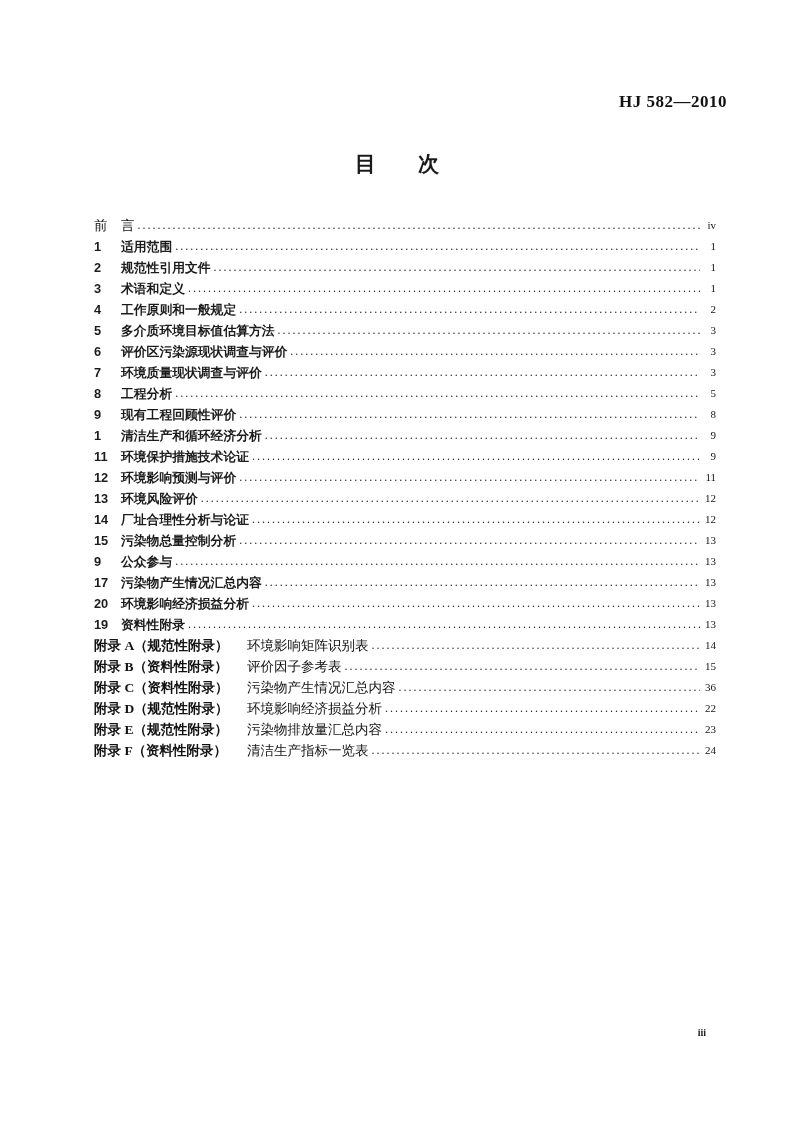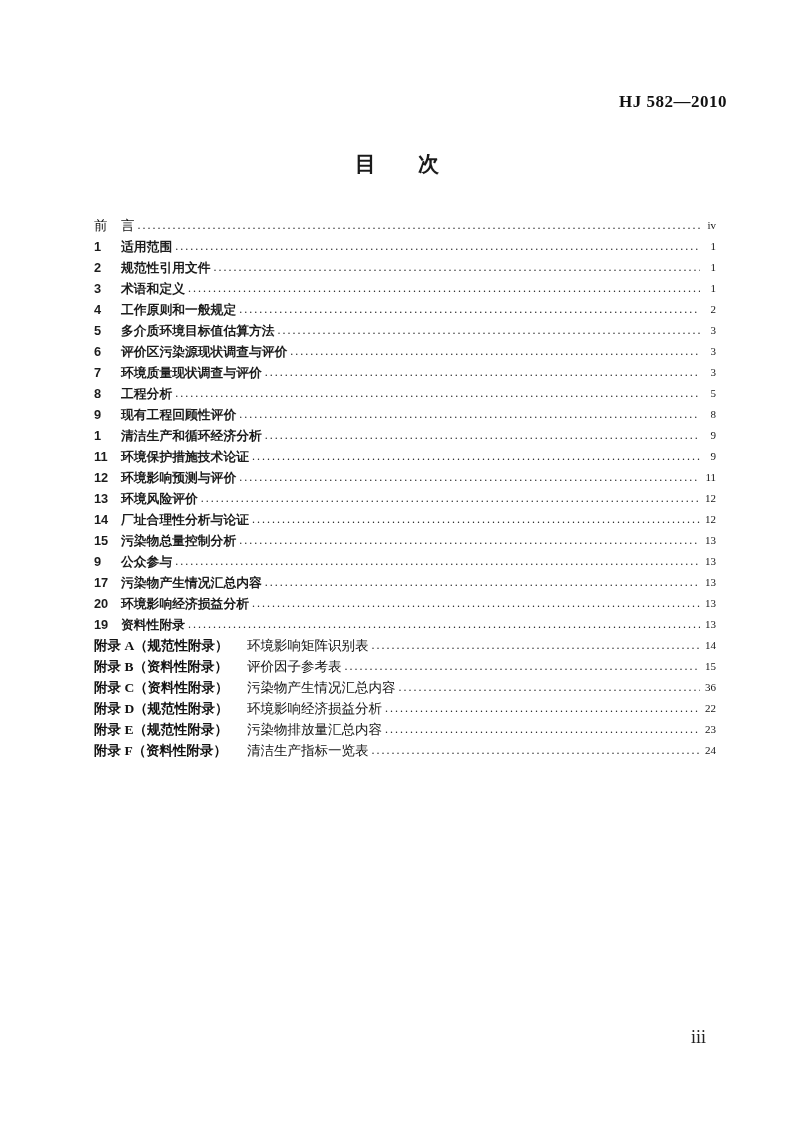--- a/index.html
+++ b/index.html
@@ -72,22 +72,22 @@
     flex: 0 0 auto;
     min-width: 16px;
     text-align: right;
     font-size: 11px;
     color: #151515;
   }
   .doc-footer {
     position: absolute;
     top: 1027px;
     right: 88px;
-    font-size: 18px;
-    font-weight: normal;
+    font-size: 10px;
+    font-weight: bold;
     color: #222;
   }
 </style>
 </head>
 <body>
 
 <div class="doc-header">HJ 582—2010</div>
 
 <div class="doc-title">目　　次</div>
 

